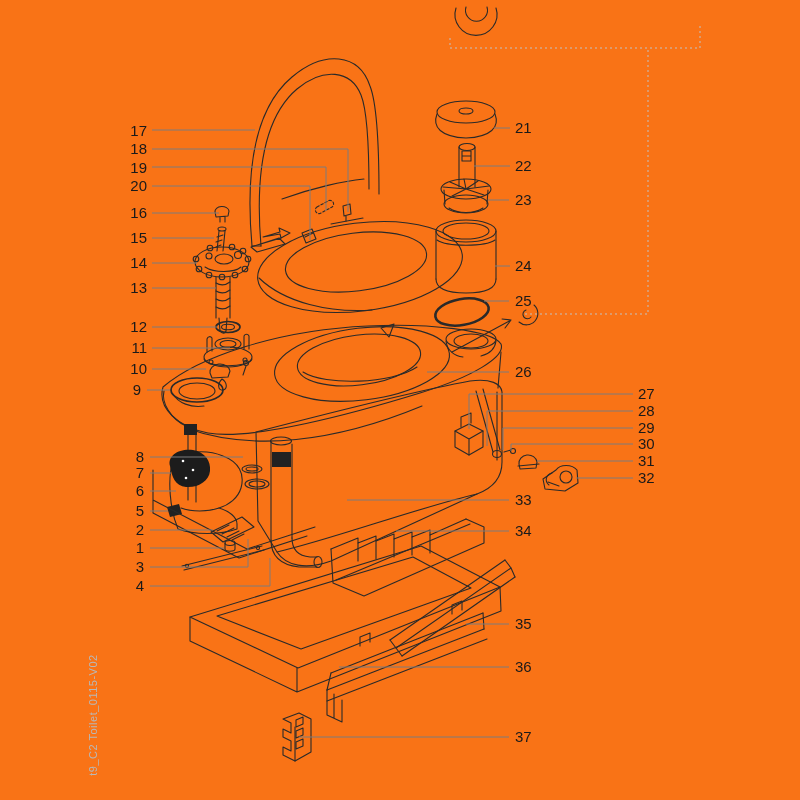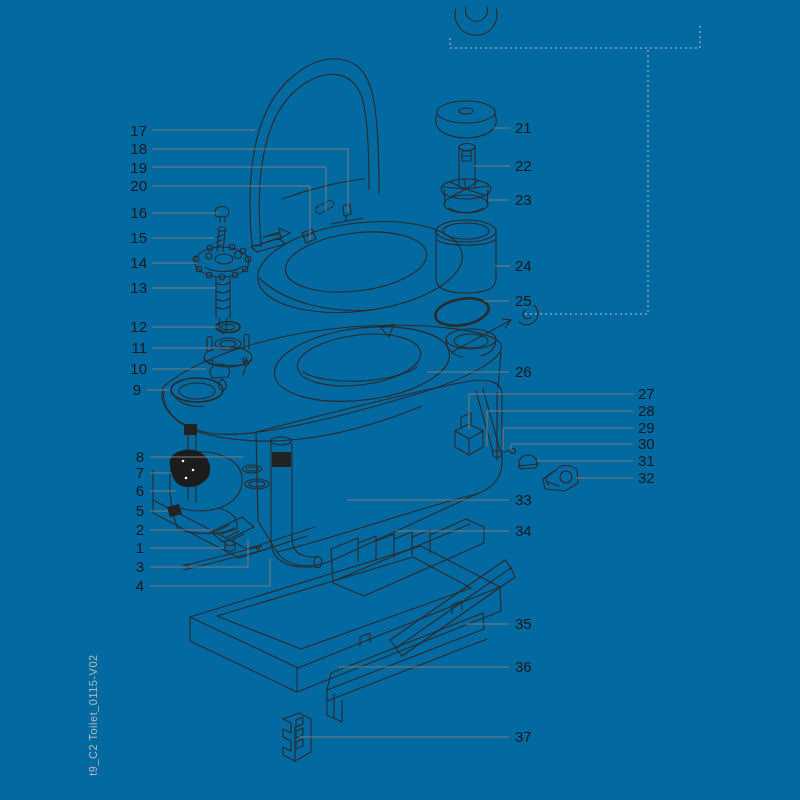--- a/index.html
+++ b/index.html
@@ -1,16 +1,16 @@
 <!DOCTYPE html>
 <html><head>
 <meta charset="utf-8">
 <style>
   html,body{margin:0;padding:0;background:#ffffff;}
-  .page{position:relative;width:800px;height:800px;background:#0369a1;overflow:hidden;}
+  .page{position:relative;width:800px;height:800px;background:#f97316;overflow:hidden;}
   svg{display:block;}
   .art{stroke:#2a2a2a;stroke-width:1.1;fill:none;stroke-linecap:round;stroke-linejoin:round;}
   .art .thick{stroke-width:2.6;}
   .art .mid{stroke-width:1.7;}
   .art .filldark{fill:#1c1c1c;stroke:none;}
   .art .filldark2{fill:#222;stroke:none;}
   .art .whitedot{fill:#ffffff;stroke:none;}
   .dashedref{stroke:#c2c2c2;stroke-width:1;fill:none;stroke-dasharray:2 3;}
   .dashpin{stroke-dasharray:2.5 2;}
   #callout-layer polyline{fill:none;stroke:#7d7d7d;stroke-width:1;}

